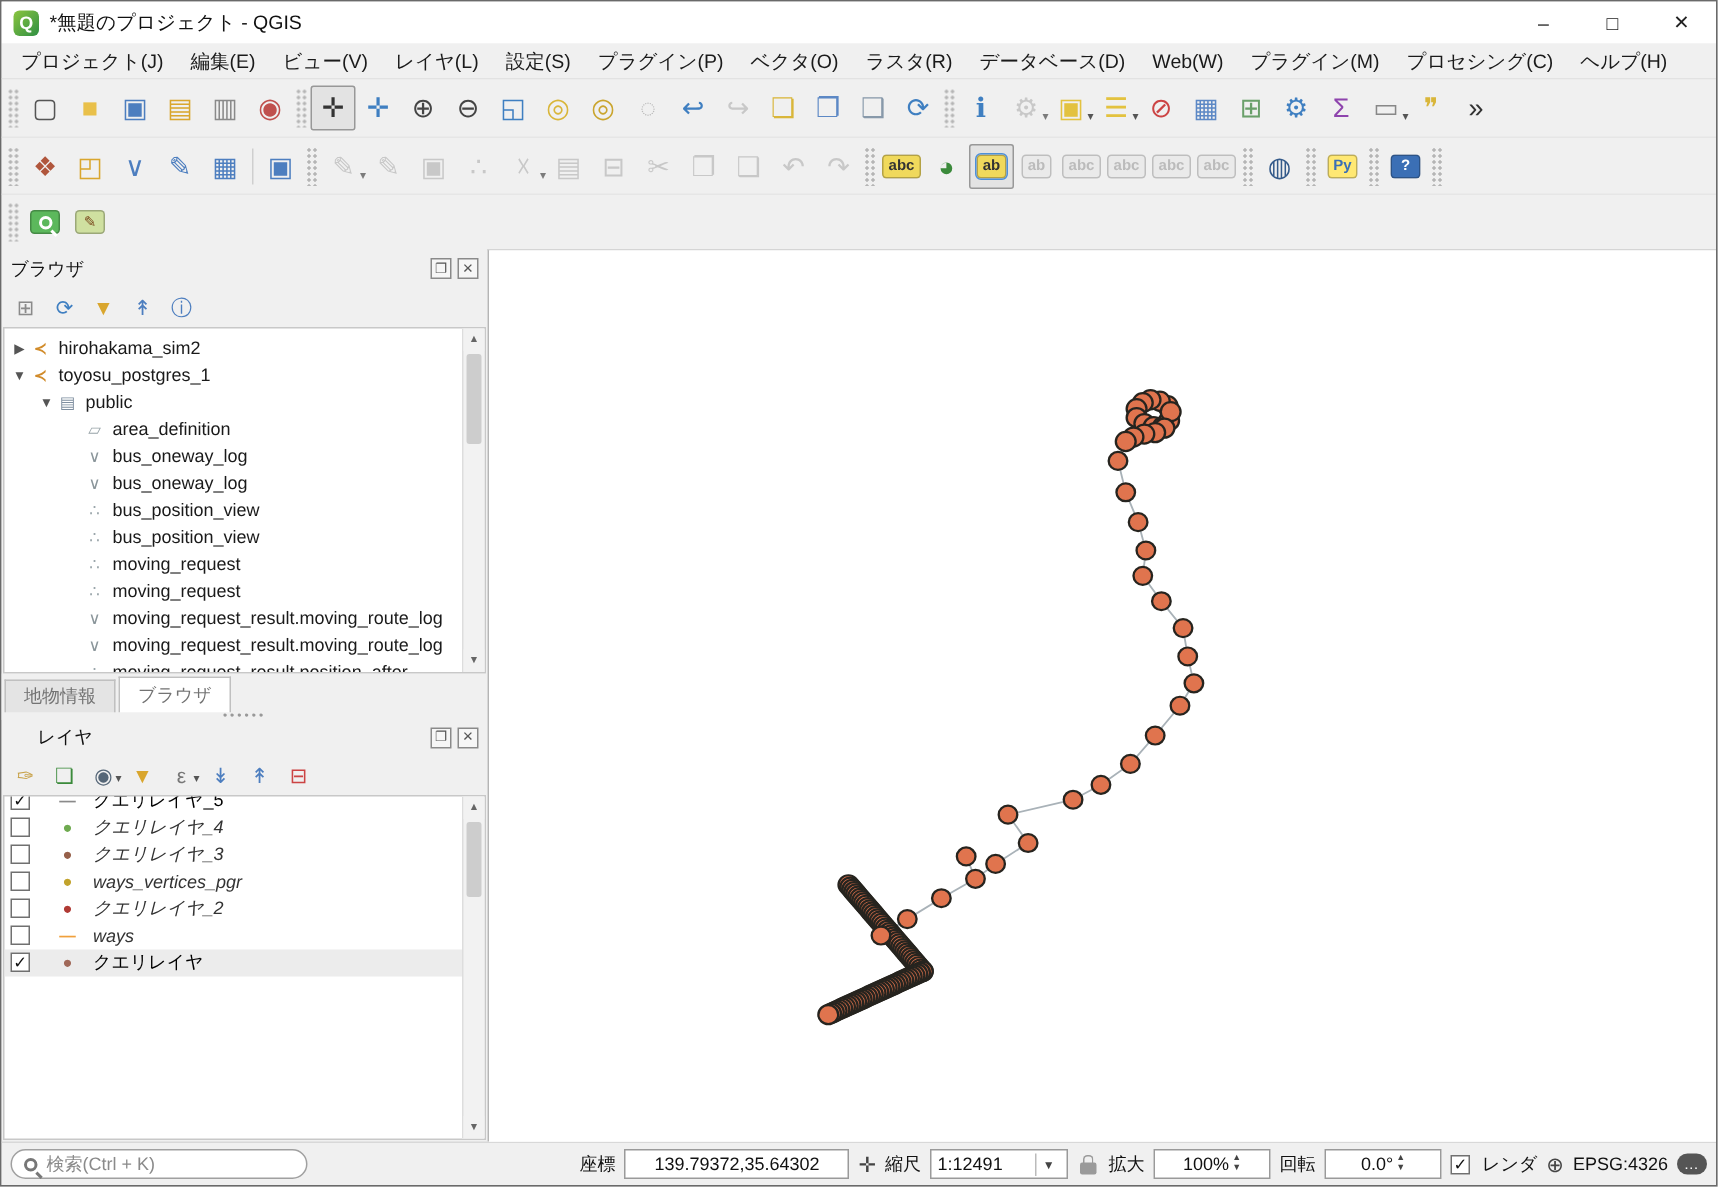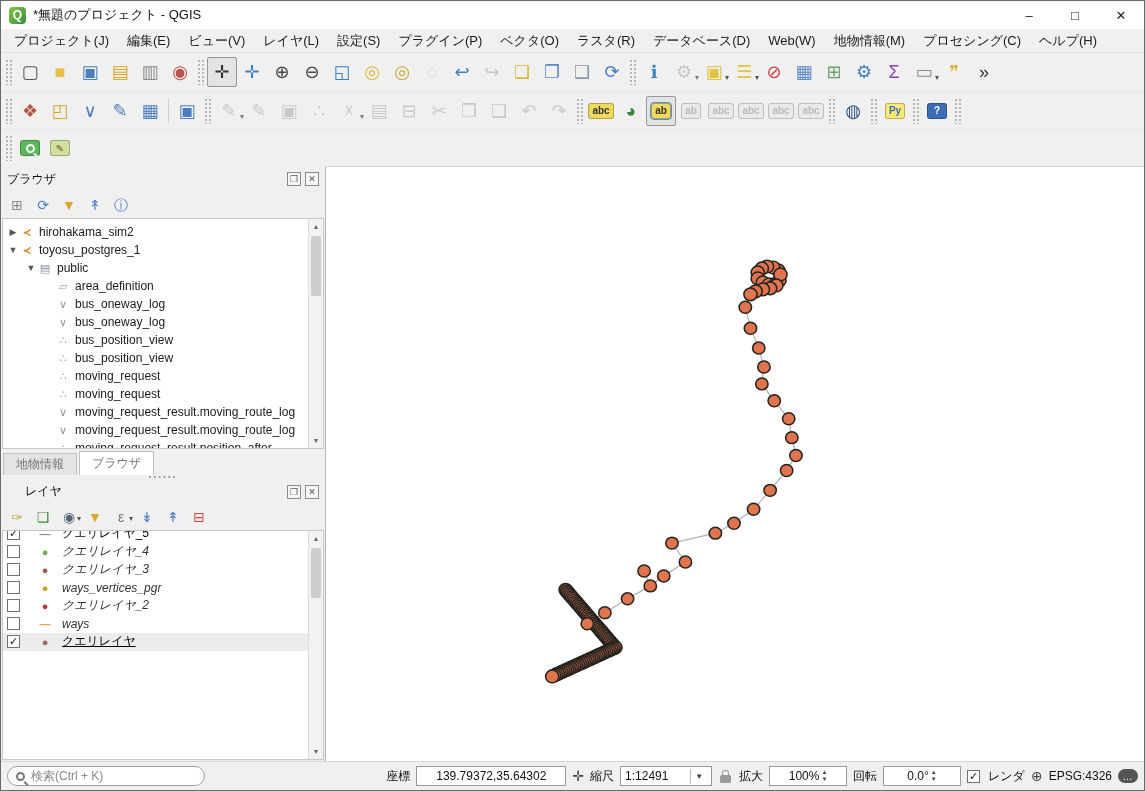--- a/index.html
+++ b/index.html
@@ -57,21 +57,21 @@
   .splitter span{letter-spacing:2px;font-size:8px;color:#999;line-height:0;}
   
   .layers-wrap{flex:1 1 auto;background:#fff;border:1px solid #c8c8c8;margin:0 1px 1px 1px;position:relative;overflow:hidden;min-height:0;}
   .layers{position:absolute;top:-6px;left:0;right:15px;}
   .layer-row{height:18px;display:flex;align-items:center;font-size:12px;padding-left:4px;white-space:nowrap;}
   .layer-row.selected{background:#ececec;}
   .cb{width:13px;height:13px;border:1px solid #707070;background:#fff;display:inline-flex;align-items:center;justify-content:center;font-size:11px;color:#111;margin-right:14px;flex:0 0 auto;}
   .sym{width:22px;text-align:center;margin-right:6px;flex:0 0 auto;font-size:11px;}
   .sym.line-sym{font-weight:bold;}
   .layer-label.italic{font-style:italic;color:#333;}
-  .layer-label.underline{text-decoration:underline;}
+  .layer-label.underline{}
   
   .map{flex:1 1 auto;background:#fff;border-left:1px solid #b5b5b5;border-top:1px solid #d5d5d5;position:relative;min-width:0;}
   .map svg{width:100%;height:100%;display:block;}
   
   .statusbar{height:29px;background:#f0f0f0;border-top:1px solid #d8d8d8;display:flex;align-items:center;padding:0 6px;gap:6px;font-size:12px;color:#111;flex:0 0 auto;white-space:nowrap;}
   .search-box{width:198px;height:20px;border:1px solid #a0a0a0;border-radius:10px;background:#fff;display:flex;align-items:center;padding:0 8px;gap:6px;color:#8a8a8a;font-size:12px;}
   .sb-field{height:20px;border:1px solid #9a9a9a;background:#fff;display:flex;align-items:center;justify-content:center;font-size:12px;color:#111;padding:0 4px;}
   .spin{display:flex;flex-direction:column;justify-content:center;font-size:6px;color:#444;line-height:1.1;margin-left:2px;}
   .combo-arrow{font-size:8px;color:#444;border-left:1px solid #bbb;padding:3px 4px;margin-left:4px;}
   .lockicon{width:11px;height:8px;background:#9a9a9a;border-radius:1.5px;position:relative;margin:5px 2px 0 2px;display:inline-block;}
@@ -98,21 +98,21 @@
       <span class="menu-item">プロジェクト(J)</span>
       <span class="menu-item">編集(E)</span>
       <span class="menu-item">ビュー(V)</span>
       <span class="menu-item">レイヤ(L)</span>
       <span class="menu-item">設定(S)</span>
       <span class="menu-item">プラグイン(P)</span>
       <span class="menu-item">ベクタ(O)</span>
       <span class="menu-item">ラスタ(R)</span>
       <span class="menu-item">データベース(D)</span>
       <span class="menu-item">Web(W)</span>
-      <span class="menu-item">地物情報(M)</span>
+      <span class="menu-item">プラグイン(M)</span>
       <span class="menu-item">プロセシング(C)</span>
       <span class="menu-item">ヘルプ(H)</span>
     </div>
 
   <div class="toolbar" id="tb1">
       <div class="tb-handle"></div>
       <div class="tb-btn">
         <span class="glyph" style="color: rgb(85, 85, 85);">▢</span>
       </div>
       <div class="tb-btn">

